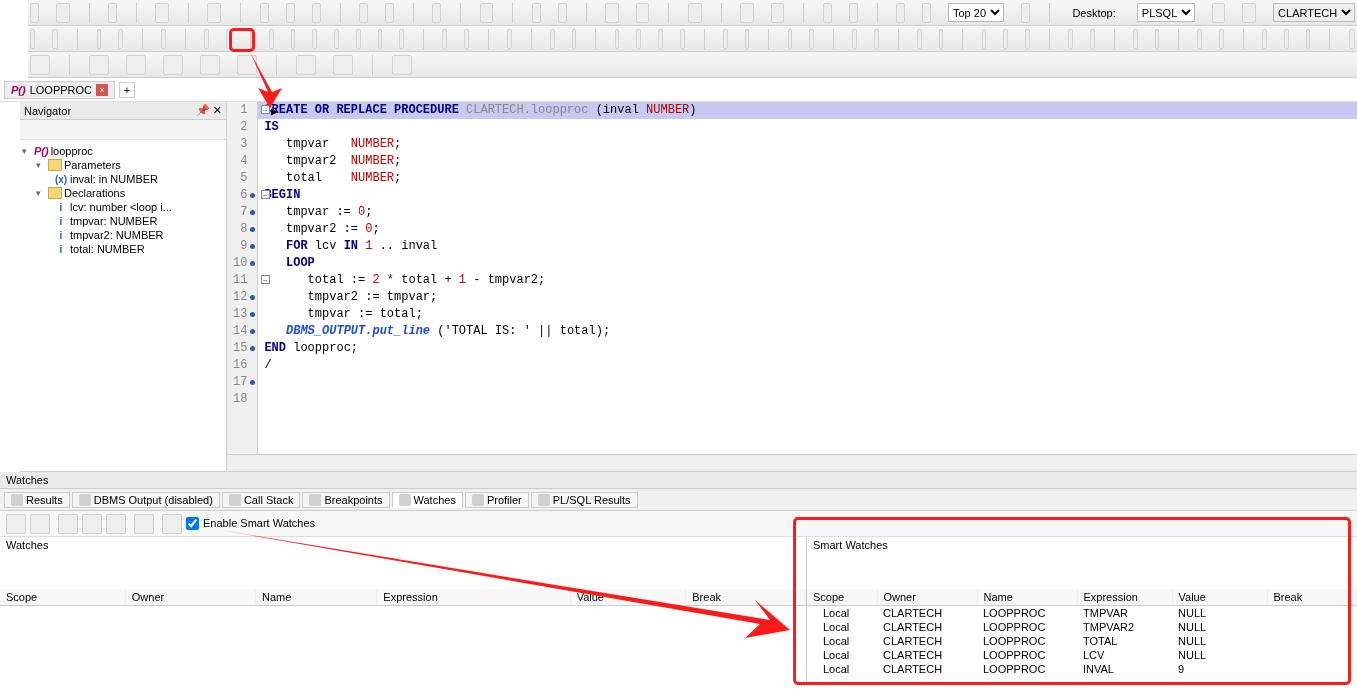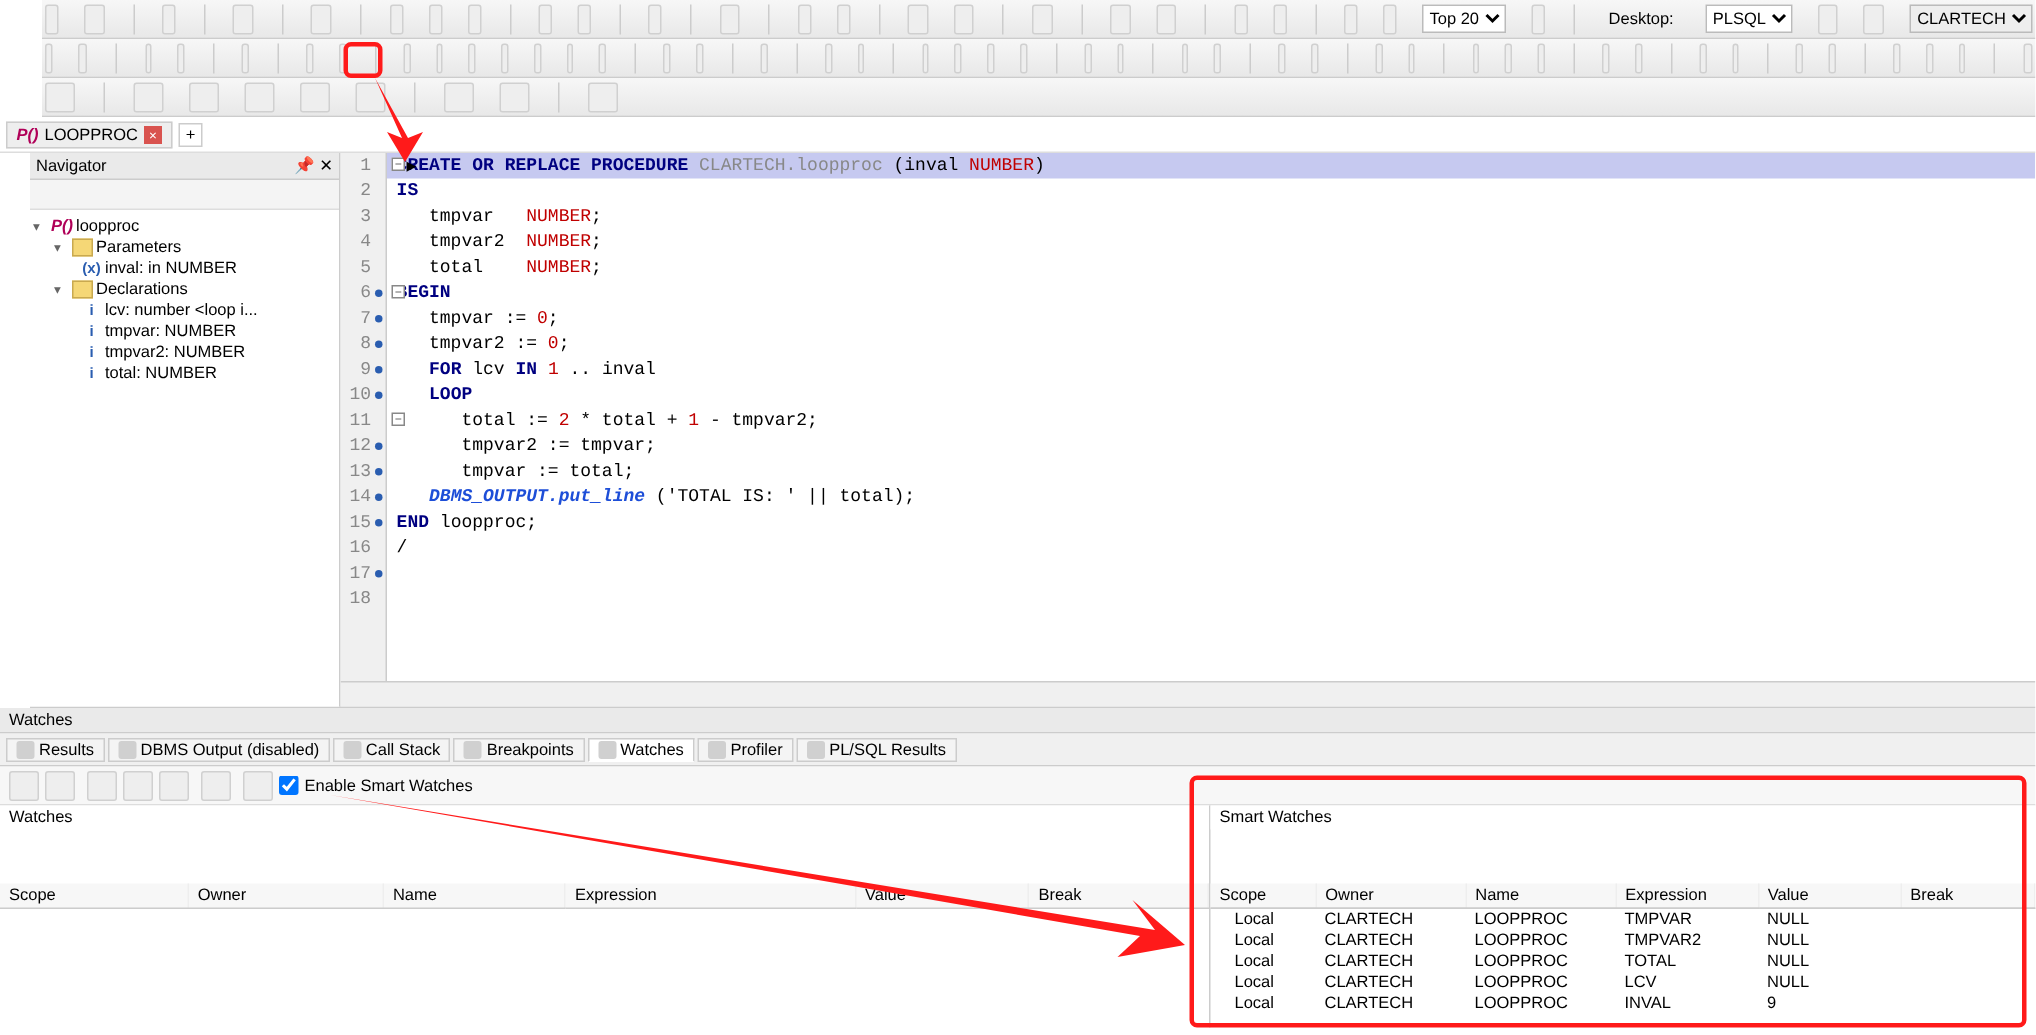--- a/index.html
+++ b/index.html
@@ -48,21 +48,21 @@
 .schema { color: #888; }
 
 .hscroll { height: 17px; background: #f0f0f0; border-top: 1px solid #ccc; }
 
 .watches-bar { background: #eaeaea; border-bottom: 1px solid #ccc; padding: 2px 6px; }
 .bottom-tabs { background: #f0f0f0; border-bottom:1px solid #ccc; display:flex; align-items:center; gap:2px; padding:2px 4px; height:22px;}
 .btab { display:flex; align-items:center; gap:3px; padding:1px 6px; border:1px solid #ccc; background:#f4f4f4;}
 .btab.active { background:#fff; border-bottom:1px solid #fff;}
 .btab .ico { width:12px; height:12px; background:#d0d0d0; border-radius:2px; display:inline-block;}
 .watches-tools { background:#f7f7f7; border-bottom:1px solid #ddd; height:26px; display:flex; align-items:center; gap:4px; padding:0 6px;}
-.watches-tools .cb { display:flex; align-items:center; gap:4px;}
+.watches-tools .cb { display:flex; align-items:flex-start; gap:4px;}
 
 .bottom-panes { display:flex; height:148px; }
 .pane-left { flex:1; border-right:1px solid #ccc; }
 .pane-right { width:550px; }
 .pane-title { padding:2px 6px; background:#fff;}
 .grid { width:100%; border-collapse:collapse;margin-top:36px; }
 .grid th { text-align:left; font-weight:normal; padding:2px 6px; border-bottom:1px solid #ccc; border-right:1px solid #eee; background:#f7f7f7;}
 .grid td { padding:1px 6px; }
 .sw-row td:first-child { padding-left: 16px; }
 

